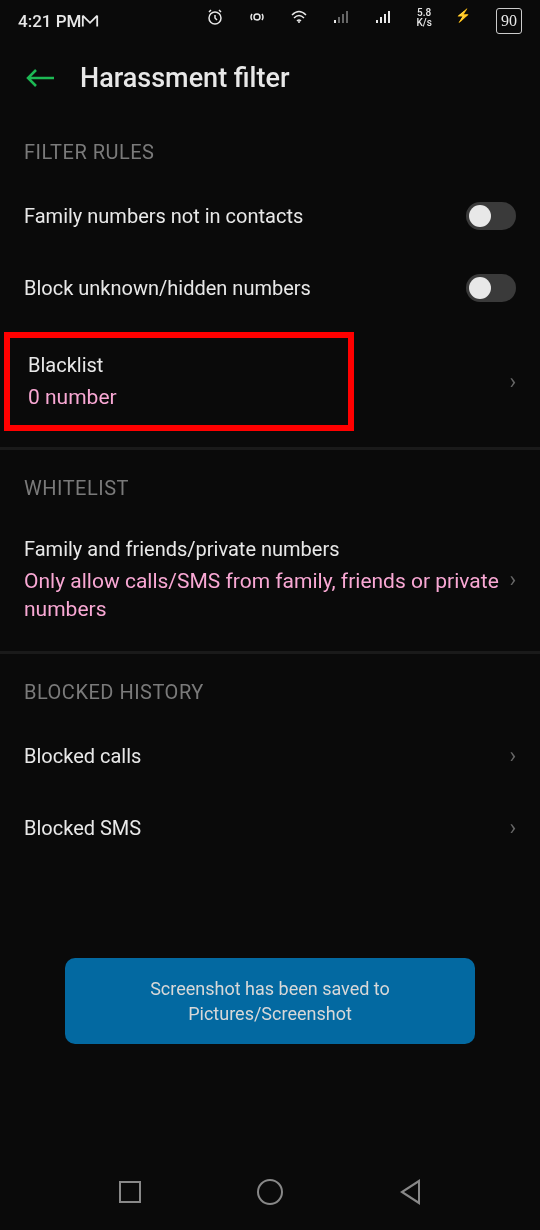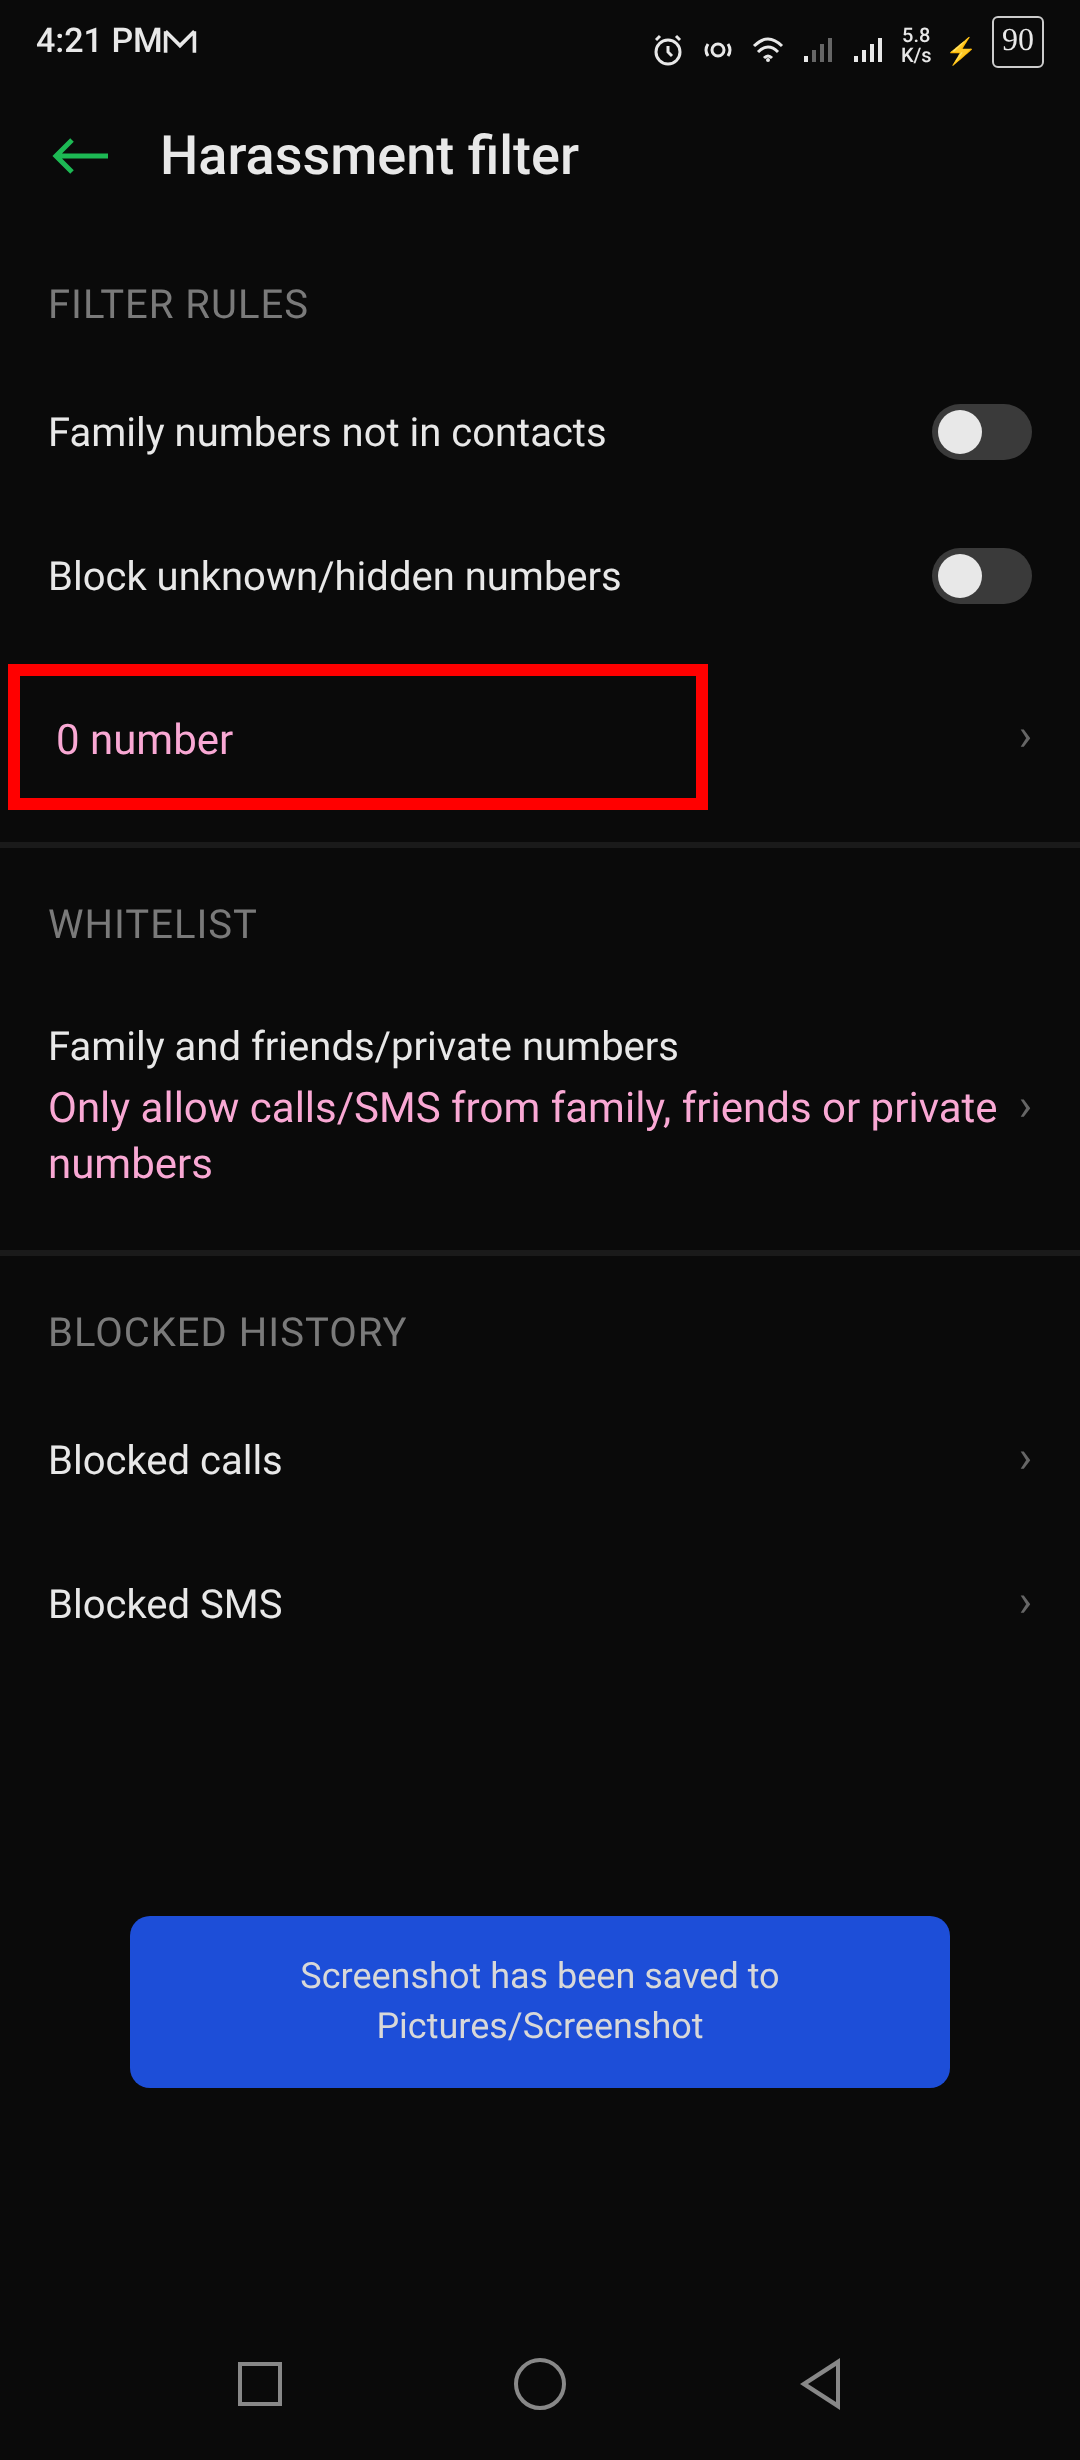--- a/index.html
+++ b/index.html
@@ -24,22 +24,22 @@
       height: 42px;
       font-size: 17px;
       font-weight: 500;
     }
     .status-left {
       display: flex;
       align-items: center;
     }
     .status-right {
       display: flex;
-      align-items: flex-end;
-      gap: 7px;
+      align-items: flex-start;
+      gap: 24px;
     }
     .status-icon {
       width: 18px;
       height: 18px;
       display: inline-flex;
       align-items: center;
       justify-content: center;
     }
     .battery {
       border: 1.5px solid #ccc;
@@ -136,21 +136,21 @@
     .divider {
       height: 3px;
       background: #1a1a1a;
       margin: 8px 0;
     }
     .toast {
       position: absolute;
       bottom: 186px;
       left: 50%;
       transform: translateX(-50%);
-      background: #1d4ed8;
+      background: #0369a1;
       color: #d8d8d8;
       padding: 18px 28px;
       border-radius: 10px;
       font-size: 18px;
       text-align: center;
       width: 410px;
       line-height: 1.4;
     }
     .nav-bar {
       position: absolute;
@@ -279,20 +279,21 @@
   <div class="row-text">
     <div class="row-title">Block unknown/hidden numbers</div>
   </div>
   <div class="toggle">
     <div class="toggle-knob"></div>
   </div>
 </div>
 
 <div class="highlight-row">
   <div class="highlight-box">
+    <div class="row-title">Blacklist</div>
     <div class="row-subtitle">0 number</div>
   </div>
   <span class="chevron">›</span>
 </div>
 
 <div class="divider"></div>
 
 <div class="section-header">WHITELIST</div>
 
 <div class="row">

